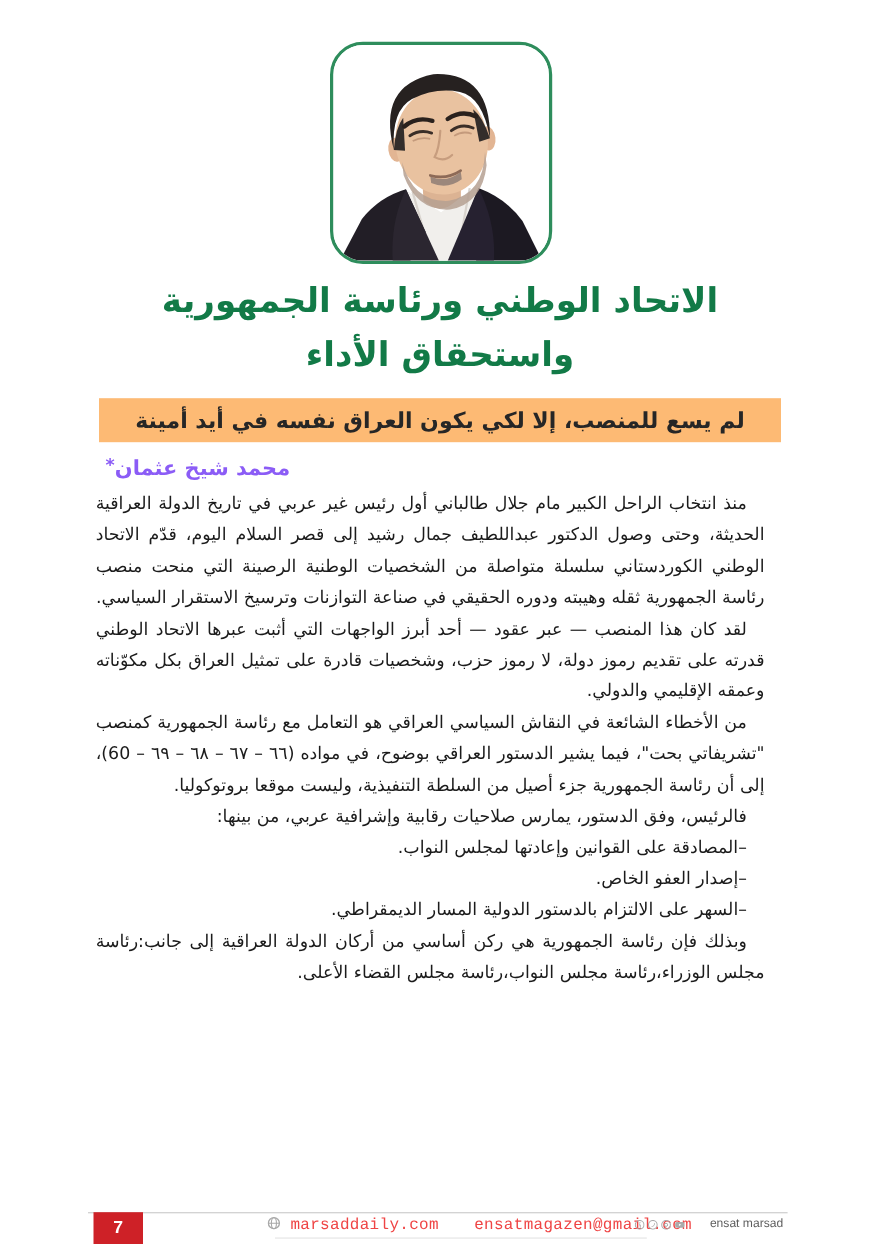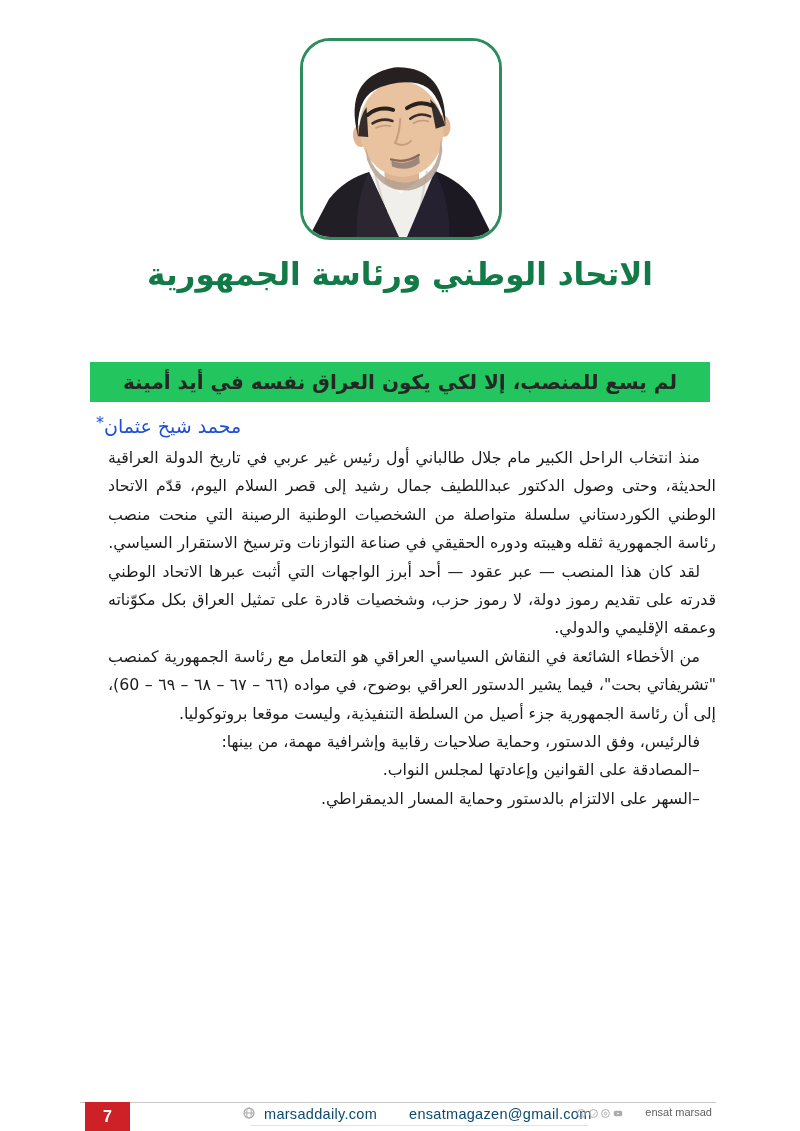--- a/index.html
+++ b/index.html
@@ -15,32 +15,32 @@
   }
   .photo-frame svg { display:block; width:100%; height:100%; }
 
   
   .title {
     position:absolute; top:220px; left:0; width:800px; text-align:center;
     color:#127a47; font-weight:bold; font-size:31px; line-height:49px; direction:rtl;
   }
   .banner {
     position:absolute; top:332px; left:90px; width:620px; height:40px;
-    background:#22c55e; color:#262626; font-weight:bold; font-size:20px;
+    background:#fdba74; color:#262626; font-weight:bold; font-size:20px;
     line-height:40px; text-align:center; direction:rtl;
   }
   .byline {
     position:absolute; top:385px; left:96px; direction:ltr;
-    color:#1d4ed8; font-weight:normal; font-size:19px;
+    color:#8b5cf6; font-weight:bold; font-size:19px;
   }
   .byline .star { vertical-align:top; font-size:16px; line-height:1; }
 
   
   .body-text {
-    position:absolute; top:414px; left:108px; width:608px;
+    position:absolute; top:414px; left:87px; width:608px;
     direction:rtl; text-align:justify; font-size:15.8px; line-height:28.4px;
     color:#1b1b1b;
   }
   .body-text p { margin:0; text-indent:16px; }
 
   
   .footer-rule {
     position:absolute; top:1072px; left:80px; width:636px;
     border-top:1px solid #c9c9c9;
   }
@@ -48,21 +48,21 @@
     position:absolute; top:1072px; left:85px; width:45px; height:59px;
     background:#ce2127; color:#ffffff; font-weight:bold; font-size:16px;
     text-align:center; padding-top:6px; box-sizing:border-box;
     font-family:"Liberation Sans", sans-serif;
   }
   .footer-links {
     position:absolute; top:1076px; left:243px; display:flex; align-items:center;
     gap:9px; font-family:"Liberation Sans", sans-serif; font-size:14.5px;
     color:#9b9b9b; letter-spacing:0.3px; white-space:nowrap;
   }
-  .footer-links a { color:#0c4a6e; text-decoration:none; cursor:pointer; }
+  .footer-links a { color:#ef4444; text-decoration:none; cursor:pointer;font-family:Liberation Mono, monospace; }
   .footer-links .gap { width:14px; }
   .footer-underline {
     position:absolute; top:1095px; left:250px; width:338px;
     border-top:1px solid #e3e3e3;
   }
   .social {
     position:absolute; top:1079px; left:577px; display:flex; gap:3px; align-items:center;
   }
   .social svg { display:block; }
   .brand {
@@ -112,35 +112,38 @@
 
         <path d="M98 78 Q95 94 90 101 Q98 107 106 101" stroke="#c79d7e" stroke-width="2" fill="none" stroke-linecap="round"></path>
 
         <path d="M84 117 Q98 123 112 116" stroke="#8d6a57" stroke-width="2.4" fill="none" stroke-linecap="round"></path>
       </g>
     </svg>
   </div>
 
   <div class="title">
     <span>الاتحاد الوطني ورئاسة الجمهورية</span><br>
+    <span>واستحقاق الأداء</span>
   </div>
 
   <div class="banner">لم يسع للمنصب، إلا لكي يكون العراق نفسه في أيد أمينة</div>
 
   <div class="byline">
     <span class="star">*</span><span>محمد شيخ عثمان</span>
   </div>
 
   <div class="body-text">
     <p>منذ انتخاب الراحل الكبير مام جلال طالباني أول رئيس غير عربي في تاريخ الدولة العراقية الحديثة، وحتى وصول الدكتور عبداللطيف جمال رشيد إلى قصر السلام اليوم، قدّم الاتحاد الوطني الكوردستاني سلسلة متواصلة من الشخصيات الوطنية الرصينة التي منحت منصب رئاسة الجمهورية ثقله وهيبته ودوره الحقيقي في صناعة التوازنات وترسيخ الاستقرار السياسي.</p>
     <p>لقد كان هذا المنصب — عبر عقود — أحد أبرز الواجهات التي أثبت عبرها الاتحاد الوطني قدرته على تقديم رموز دولة، لا رموز حزب، وشخصيات قادرة على تمثيل العراق بكل مكوّناته وعمقه الإقليمي والدولي.</p>
     <p>من الأخطاء الشائعة في النقاش السياسي العراقي هو التعامل مع رئاسة الجمهورية كمنصب "تشريفاتي بحت"، فيما يشير الدستور العراقي بوضوح، في مواده (٦٦ – ٦٧ – ٦٨ – ٦٩ – 60)، إلى أن رئاسة الجمهورية جزء أصيل من السلطة التنفيذية، وليست موقعا بروتوكوليا.</p>
-    <p>فالرئيس، وفق الدستور، وحماية صلاحيات رقابية وإشرافية مهمة، من بينها:</p>
+    <p>فالرئيس، وفق الدستور، يمارس صلاحيات رقابية وإشرافية عربي، من بينها:</p>
     <p>–المصادقة على القوانين وإعادتها لمجلس النواب.</p>
-    <p>–السهر على الالتزام بالدستور وحماية المسار الديمقراطي.</p>
+    <p>–إصدار العفو الخاص.</p>
+    <p>–السهر على الالتزام بالدستور الدولية المسار الديمقراطي.</p>
+    <p>وبذلك فإن رئاسة الجمهورية هي ركن أساسي من أركان الدولة العراقية إلى جانب:رئاسة مجلس الوزراء،رئاسة مجلس النواب،رئاسة مجلس القضاء الأعلى.</p>
   </div>
 
   <div class="footer-rule"></div>
   <div class="page-badge">7</div>
 
   <div class="footer-links">
     <span>
       <svg width="12" height="12" viewBox="0 0 12 12">
         <circle cx="6" cy="6" r="5" fill="none" stroke="#a9a9a9" stroke-width="1.2"></circle>
         <ellipse cx="6" cy="6" rx="2.3" ry="5" fill="none" stroke="#a9a9a9" stroke-width="1"></ellipse>

